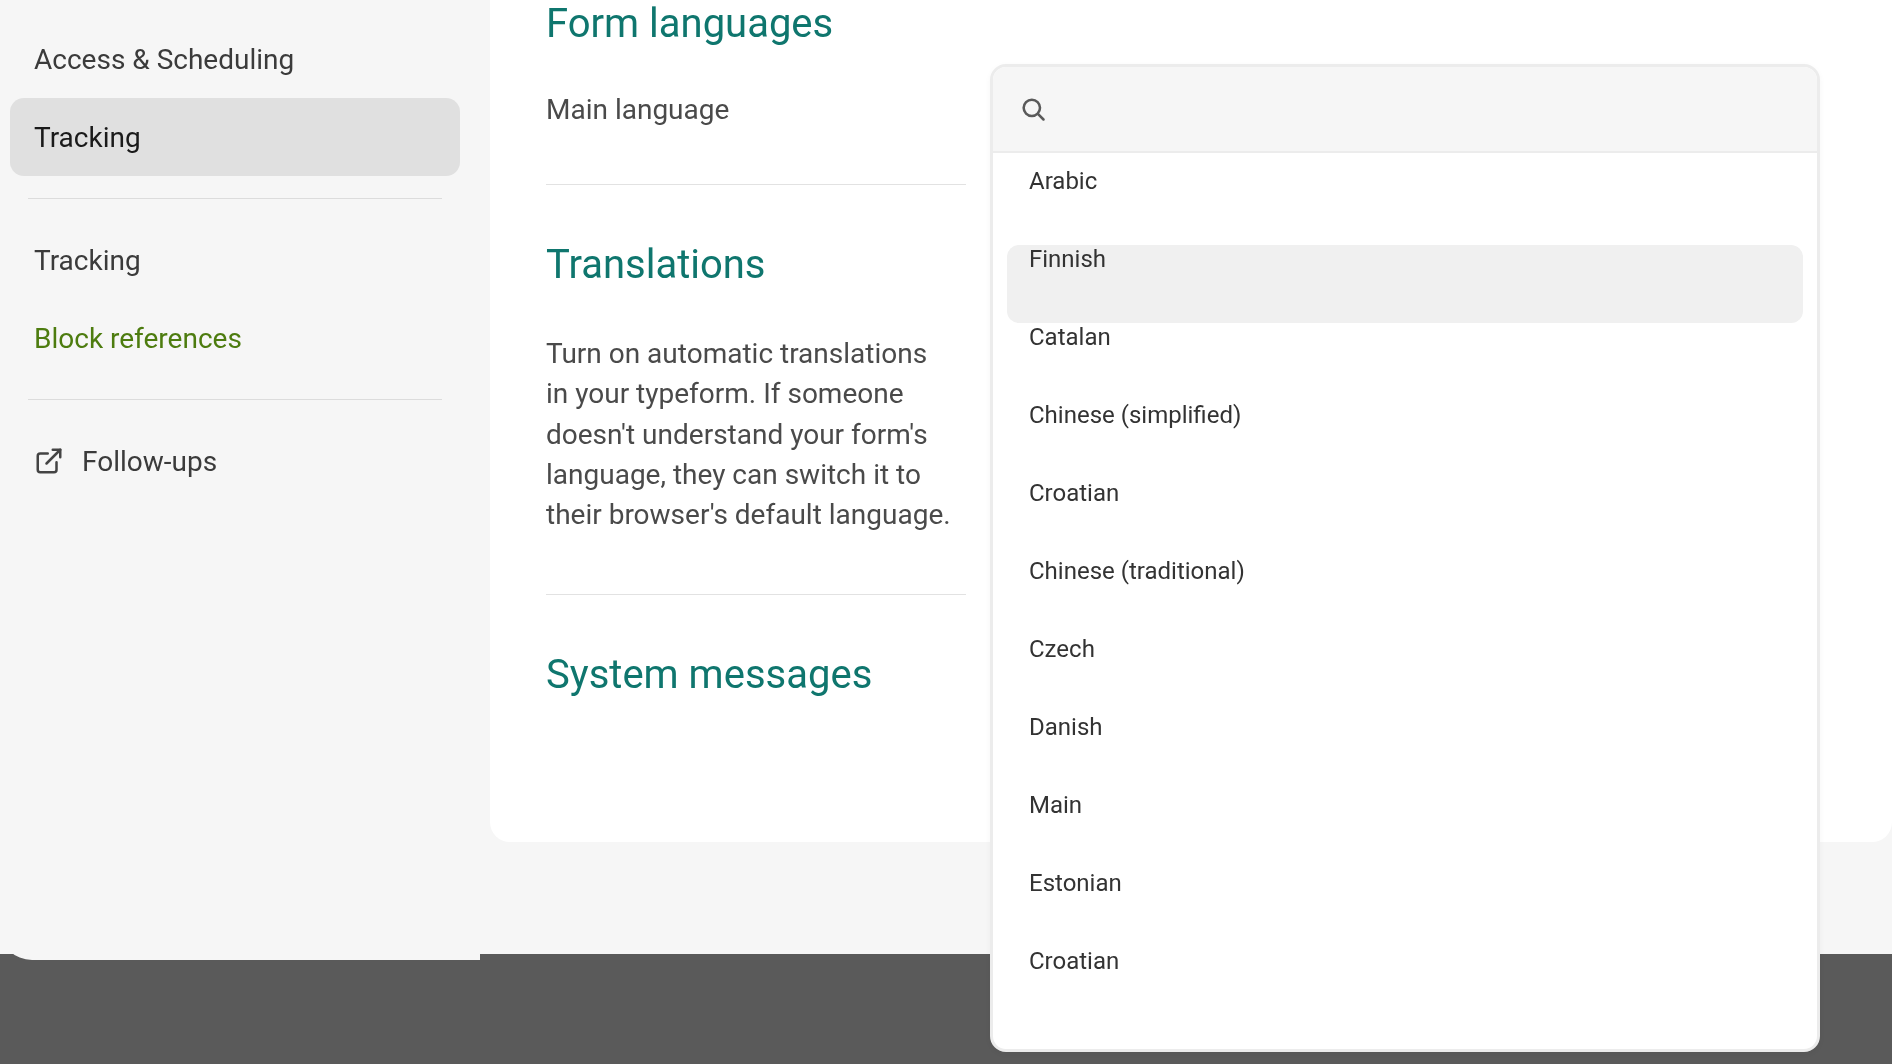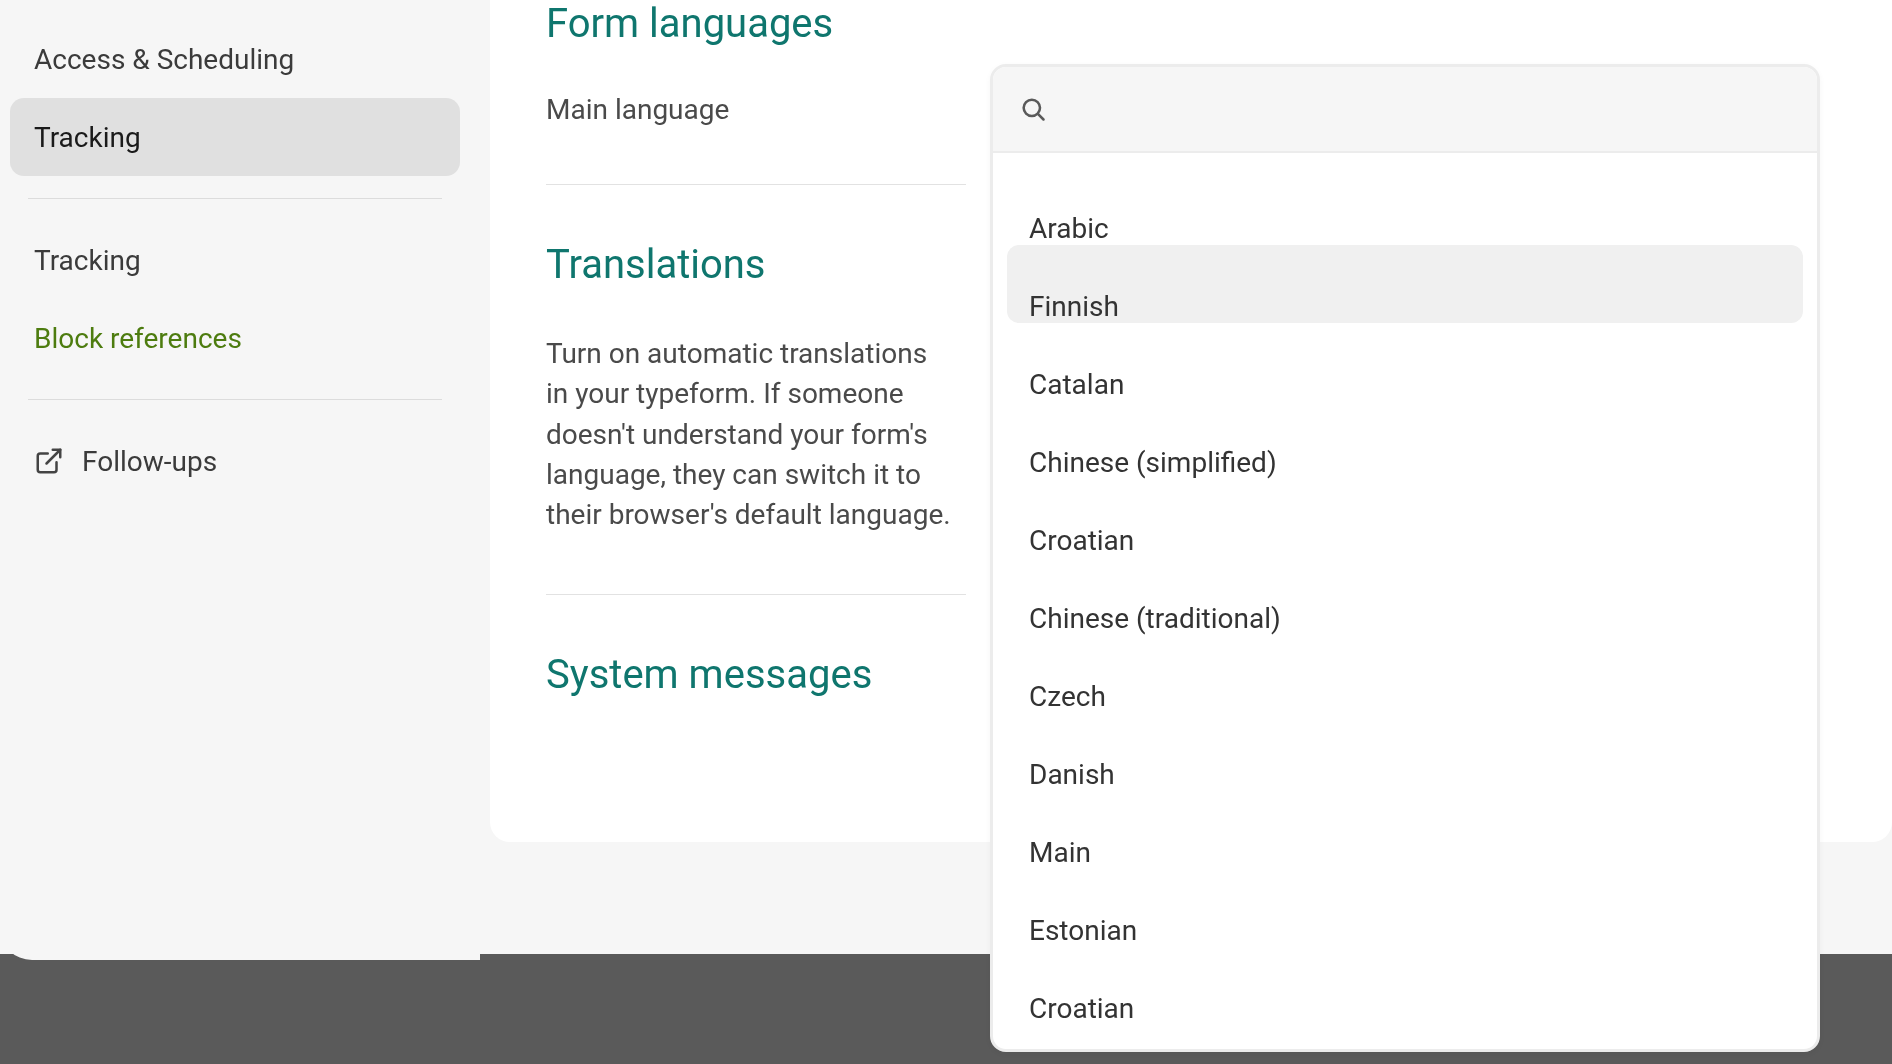--- a/index.html
+++ b/index.html
@@ -144,24 +144,24 @@
     color: #5a5a5a;
   }
 
   .dropdown-list {
     flex: 1;
     overflow-y: auto;
     padding: 14px;
   }
   .dropdown-option {
     display: flex;
-    align-items: flex-end;
+    align-items: flex-start;
     height: 78px;
     padding: 0 22px;
-    font-size: 28px;
+    font-size: 24px;
     color: #333;
     border-radius: 12px;
     cursor: pointer;
   }
   .dropdown-option.selected {
     background: #f0f0f0;
   }
 
   svg { display: block; }
 </style>

